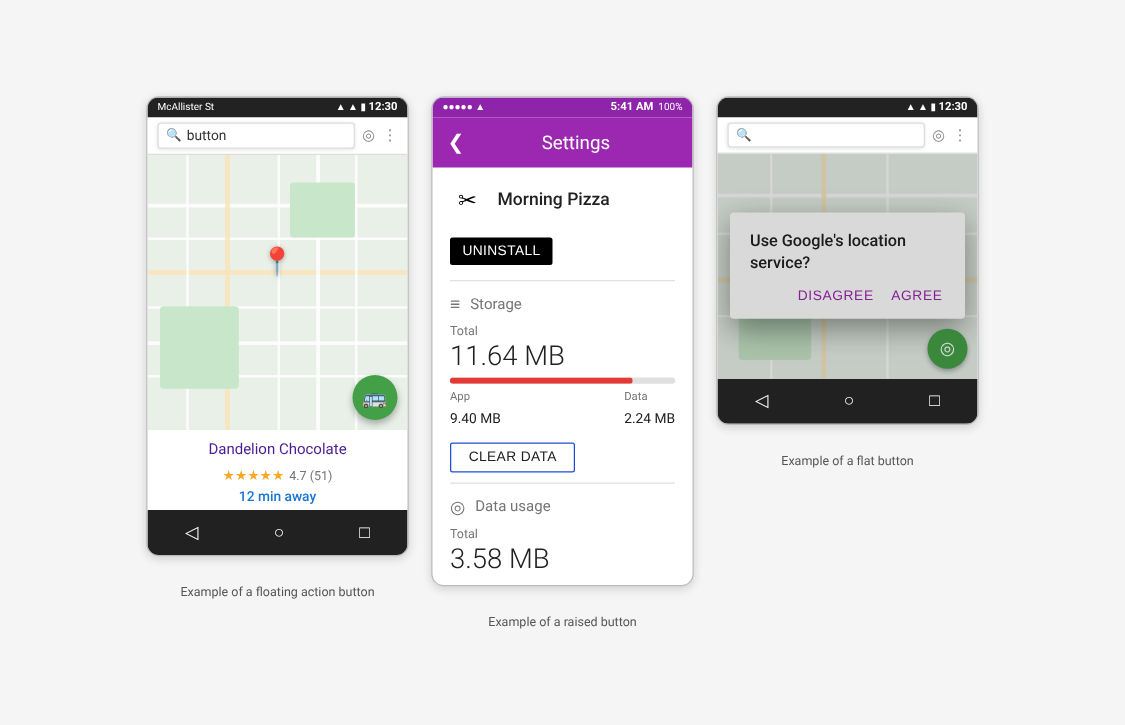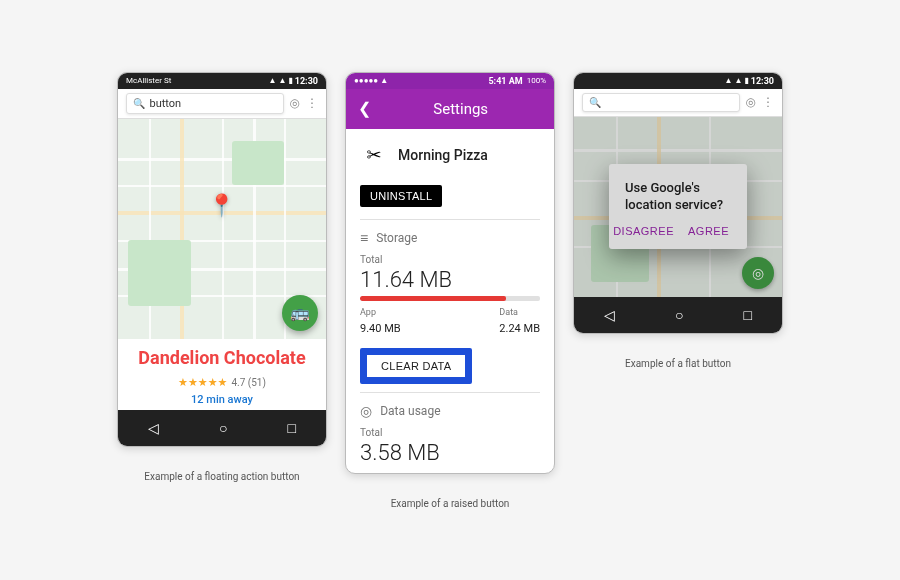--- a/index.html
+++ b/index.html
@@ -111,23 +111,23 @@
       justify-content: center;
       color: white;
       font-size: 16px;
       box-shadow: 0 3px 6px rgba(0,0,0,0.3);
     }
     .place-info {
       padding: 8px 12px 4px;
       text-align: center;
     }
     .place-name {
-      font-size: 18px;
-      font-weight: 700;
-      color: #ef4444;
+      font-size: 12px;
+      font-weight: 400;
+      color: #4c1d95;
       margin-bottom: 3px;
     }
     .place-stars { color: #f9a825; font-size: 11px; }
     .place-rating { font-size: 10px; color: #757575; }
     .place-distance {
       font-size: 11px;
       color: #1976d2;
       margin-top: 3px;
       font-weight: 500;
     }
@@ -211,21 +211,21 @@
     .section-label { font-size: 12px; color: #757575; }
     .storage-info { padding: 4px 14px 8px; }
     .total-label { font-size: 10px; color: #757575; margin-bottom: 2px; }
     .storage-size { font-size: 22px; font-weight: 300; color: #212121; margin-bottom: 4px; }
     .storage-bar-bg { height: 5px; background: #e0e0e0; border-radius: 2px; margin-bottom: 6px; overflow: hidden; }
     .storage-bar-fill { height: 100%; background: #e53935; border-radius: 2px; }
     .storage-split { display: flex; justify-content: space-between; }
     .storage-item label { font-size: 9px; color: #757575; display: block; }
     .storage-item span { font-size: 11px; color: #212121; }
     .btn-clear {
-      border: 7px solid #1d4ed8;
+      border: 1px solid #1d4ed8;
       background: white;
       color: #212121;
       font-size: 11px;
       font-weight: 500;
       padding: 5px 14px;
       border-radius: 2px;
       text-transform: uppercase;
       margin: 4px 14px 8px;
       letter-spacing: 0.3px;
     }
@@ -245,21 +245,21 @@
       position: absolute;
       top: 0; left: 0; right: 0; bottom: 0;
       display: flex;
       align-items: center;
       justify-content: center;
     }
     .dialog-box {
       background: white;
       border-radius: 3px;
       padding: 16px 16px 8px;
-      width: 138px;
+      width: 188px;
       box-shadow: 0 8px 24px rgba(0,0,0,0.4);
     }
     .dialog-title {
       font-size: 13px;
       font-weight: 500;
       color: #212121;
       margin-bottom: 8px;
       line-height: 1.3;
     }
     .dialog-body {

